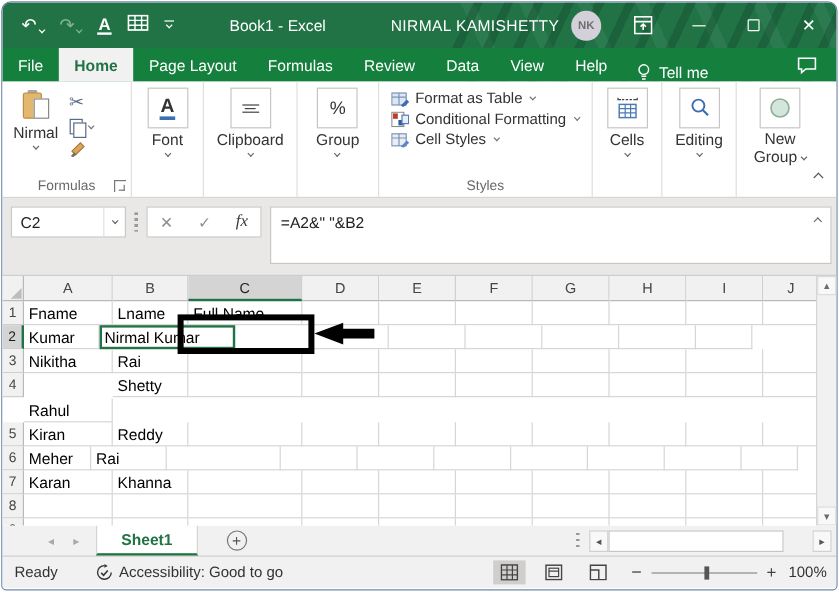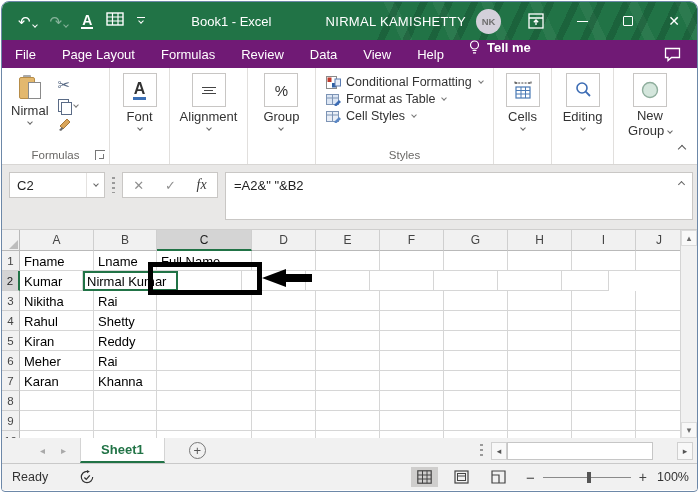--- a/index.html
+++ b/index.html
@@ -20,24 +20,24 @@
   .win-title { margin-left:46px; font-size:13px; z-index:1; white-space:nowrap; }
   .tb-spacer { flex:1; }
   .user-name { font-size:13px; letter-spacing:.3px; z-index:1; white-space:nowrap; }
   .avatar { width:25px; height:25px; border-radius:50%; background:#d3d0da; color:#707070; font-size:9.5px; font-weight:bold; display:flex; align-items:center; justify-content:center; margin:0 12px 0 10px; z-index:1; }
   .win-controls { display:flex; align-items:center; z-index:1; }
   .win-btn { width:46px; height:38px; display:flex; align-items:center; justify-content:center; font-size:14px; }
   .min-glyph { display:inline-block; width:11px; height:0; border-top:1.4px solid #fff; }
   .max-glyph { display:inline-block; width:10px; height:10px; border:1.4px solid #fff; border-radius:1px; }
 
   
-  .tabrow { height:28px; background:#701a75; display:flex; align-items:stretch; color:#fff; font-size:13px; position:relative; flex:0 0 auto; }
+  .tabrow { height:28px; background:#15803d; display:flex; align-items:stretch; color:#fff; font-size:13px; position:relative; flex:0 0 auto; }
   .rtab { display:flex; align-items:center; padding:0 13px; cursor:default; white-space:nowrap; }
   .rtab.active { background:#f1f1f1; color:#217346; font-weight:bold; }
-  .tellme { display:flex; align-items:flex-start; gap:7px; padding:0 12px;font-weight:bold; }
+  .tellme { display:flex; align-items:flex-end; gap:7px; padding:0 12px; }
   .feedback { margin-left:auto; display:flex; align-items:center; padding:0 16px; z-index:1; }
 
   
   .ribbon { height:97px; background:#ffffff; border-bottom:1px solid #d8d6d4; display:flex; position:relative; flex:0 0 auto; }
   .rgroup { display:flex; flex-direction:column; border-right:1px solid #e1dfdd; position:relative; padding:5px 4px 0 4px; }
   .rgroup-label { margin-top:auto; text-align:center; font-size:11.5px; color:#6a6866; padding:2px 0 3px; }
   .launcher { position:absolute; right:4px; bottom:4px; width:10px; height:10px; border-left:1px solid #777; border-top:1px solid #777; }
   .launcher::after { content:""; position:absolute; right:1px; bottom:1px; width:4px; height:4px; border-right:1.4px solid #777; border-bottom:1.4px solid #777; }
   .clip-body { display:flex; gap:4px; }
   .paste-btn { display:flex; flex-direction:column; align-items:center; gap:2px; padding:2px 5px; font-size:13px; color:#333; }
@@ -167,20 +167,21 @@
           <span class="max-glyph"></span>
         </span>
       <span class="win-btn">
           <span>✕</span>
         </span>
     </div>
   </div>
 
   <div class="tabrow">
     <span class="rtab">File</span>
+    <span class="rtab active">Home</span>
     <span class="rtab">Page Layout</span>
     <span class="rtab">Formulas</span>
     <span class="rtab">Review</span>
     <span class="rtab">Data</span>
     <span class="rtab">View</span>
     <span class="rtab">Help</span>
     <span class="tellme">
       <svg width="11" height="15" viewBox="0 0 11 15">
           <circle cx="5.5" cy="5" r="4" fill="none" stroke="#fff" stroke-width="1.2"></circle>
           <line x1="3.5" y1="10.5" x2="7.5" y2="10.5" stroke="#fff" stroke-width="1.2"></line>
@@ -240,57 +241,57 @@
 
     <div class="rgroup" style="width:78px; align-items:center;">
       <div class="big-btn">
         <span class="icon-box">
             <span class="align-icon">
               <i class="al1"></i>
               <i class="al2"></i>
               <i class="al3"></i>
             </span>
           </span>
-        <span>Alignment</span>
+        <span>Clipboard</span>
         <span class="chev sm" style="color:#666"></span>
       </div>
       <div class="rgroup-label"></div>
     </div>
 
     <div class="rgroup" style="width:68px; align-items:center;">
       <div class="big-btn">
         <span class="icon-box">
             <span class="pct">%</span>
           </span>
         <span>Group</span>
         <span class="chev sm" style="color:#666"></span>
       </div>
       <div class="rgroup-label"></div>
     </div>
 
     <div class="rgroup" style="width:178px;">
       <div class="styles-body">
+        <span class="styles-row">
+          <svg width="15" height="13" viewBox="0 0 15 13">
+              <rect x="0.5" y="1.5" width="12" height="10" fill="#dce6f4" stroke="#7d94b5"></rect>
+              <line x1="0.5" y1="5" x2="12.5" y2="5" stroke="#7d94b5"></line>
+              <line x1="6.5" y1="1.5" x2="6.5" y2="11.5" stroke="#7d94b5"></line>
+              <path d="M8 12 L13 7 L15 9 L10 13.5 Z" fill="#3c6cb4"></path>
+            </svg>
+          <span>Format as Table</span>
+          <span class="chev sm"></span>
+        </span>
         <span class="styles-row">
           <svg width="15" height="13" viewBox="0 0 15 13">
               <rect x="0.5" y="0.5" width="10" height="12" fill="#fff" stroke="#8a8a8a"></rect>
               <rect x="1.5" y="1.5" width="4" height="4.5" fill="#c0392b"></rect>
               <rect x="6" y="7" width="4" height="4.5" fill="#2e5fa3"></rect>
               <rect x="9" y="3" width="5.5" height="7" fill="#e8eef7" stroke="#5a7ab0"></rect>
             </svg>
           <span>Conditional Formatting</span>
-          <span class="chev sm"></span>
-        </span>
-        <span class="styles-row">
-          <svg width="15" height="13" viewBox="0 0 15 13">
-              <rect x="0.5" y="1.5" width="12" height="10" fill="#dce6f4" stroke="#7d94b5"></rect>
-              <line x1="0.5" y1="5" x2="12.5" y2="5" stroke="#7d94b5"></line>
-              <line x1="6.5" y1="1.5" x2="6.5" y2="11.5" stroke="#7d94b5"></line>
-              <path d="M8 12 L13 7 L15 9 L10 13.5 Z" fill="#3c6cb4"></path>
-            </svg>
-          <span>Format as Table</span>
           <span class="chev sm"></span>
         </span>
         <span class="styles-row">
           <svg width="15" height="13" viewBox="0 0 15 13">
               <rect x="0.5" y="1.5" width="12" height="10" fill="#e9eef6" stroke="#7d94b5"></rect>
               <line x1="0.5" y1="5" x2="12.5" y2="5" stroke="#7d94b5"></line>
               <line x1="6.5" y1="1.5" x2="6.5" y2="11.5" stroke="#7d94b5"></line>
               <path d="M8 12 L13 7 L15 9 L10 13.5 Z" fill="#5b87c5"></path>
             </svg>
           <span>Cell Styles</span>
@@ -387,21 +388,21 @@
           <div class="gcell cell" style="width: 64px;"></div>
           <div class="gcell cell" style="width: 64px;"></div>
           <div class="gcell cell" style="width: 64px;"></div>
           <div class="gcell cell" style="width: 64px;"></div>
           <div class="gcell cell" style="width: 64px;"></div>
           <div class="gcell cell" style="width: 47px;"></div>
         </div>
         <div class="grid-row">
           <div class="row-header sel-row" style="width: 18px;">2</div>
           <div class="gcell cell" style="width: 63px;">Kumar</div>
-          <div class="gcell cell sel-cell" style="width: 95px;">Nirmal Kumar</div>
+          <div class="gcell cell sel-cell" style="width: 113px;">Nirmal Kumar</div>
           <div class="gcell cell" style="width: 64px;"></div>
           <div class="gcell cell" style="width: 64px;"></div>
           <div class="gcell cell" style="width: 64px;"></div>
           <div class="gcell cell" style="width: 64px;"></div>
           <div class="gcell cell" style="width: 64px;"></div>
           <div class="gcell cell" style="width: 64px;"></div>
           <div class="gcell cell" style="width: 47px;"></div>
         </div>
         <div class="grid-row">
           <div class="row-header" style="width: 18px;">3</div>
@@ -411,21 +412,21 @@
           <div class="gcell cell" style="width: 64px;"></div>
           <div class="gcell cell" style="width: 64px;"></div>
           <div class="gcell cell" style="width: 64px;"></div>
           <div class="gcell cell" style="width: 64px;"></div>
           <div class="gcell cell" style="width: 64px;"></div>
           <div class="gcell cell" style="width: 64px;"></div>
           <div class="gcell cell" style="width: 47px;"></div>
         </div>
         <div class="grid-row">
           <div class="row-header" style="width: 18px;">4</div>
-          <div class="gcell cell" style="width: 74px;">Rahul</div>
+          <div class="gcell cell" style="width: 74px; margin-top: 21px;">Rahul</div>
           <div class="gcell cell" style="width: 63px;">Shetty</div>
           <div class="gcell cell" style="width: 95px;"></div>
           <div class="gcell cell" style="width: 64px;"></div>
           <div class="gcell cell" style="width: 64px;"></div>
           <div class="gcell cell" style="width: 64px;"></div>
           <div class="gcell cell" style="width: 64px;"></div>
           <div class="gcell cell" style="width: 64px;"></div>
           <div class="gcell cell" style="width: 64px;"></div>
           <div class="gcell cell" style="width: 47px;"></div>
         </div>
@@ -437,21 +438,21 @@
           <div class="gcell cell" style="width: 64px;"></div>
           <div class="gcell cell" style="width: 64px;"></div>
           <div class="gcell cell" style="width: 64px;"></div>
           <div class="gcell cell" style="width: 64px;"></div>
           <div class="gcell cell" style="width: 64px;"></div>
           <div class="gcell cell" style="width: 64px;"></div>
           <div class="gcell cell" style="width: 47px;"></div>
         </div>
         <div class="grid-row">
           <div class="row-header" style="width: 18px;">6</div>
-          <div class="gcell cell" style="width: 74px;">Meher</div>
+          <div class="gcell cell" style="width: 56px;">Meher</div>
           <div class="gcell cell" style="width: 63px;">Rai</div>
           <div class="gcell cell" style="width: 95px;"></div>
           <div class="gcell cell" style="width: 64px;"></div>
           <div class="gcell cell" style="width: 64px;"></div>
           <div class="gcell cell" style="width: 64px;"></div>
           <div class="gcell cell" style="width: 64px;"></div>
           <div class="gcell cell" style="width: 64px;"></div>
           <div class="gcell cell" style="width: 64px;"></div>
           <div class="gcell cell" style="width: 47px;"></div>
         </div>
@@ -537,20 +538,21 @@
   </div>
 
   <div class="statusbar">
     <span>Ready</span>
     <span class="acc">
       <svg width="14" height="14" viewBox="0 0 16 16">
           <path d="M8 1.5 A6.5 6.5 0 1 0 14.5 8" fill="none" stroke="#333" stroke-width="1.3"></path>
           <path d="M8 0 l3.2 1.8 -3.2 1.8 z" fill="#333"></path>
           <path d="M5 8.5 l2.2 2.2 4-4.5" fill="none" stroke="#333" stroke-width="1.5"></path>
         </svg>
+      <span>Accessibility: Good to go</span>
     </span>
     <span class="st-spacer"></span>
     <div class="view-btns">
       <span class="view-btn active">
         <svg width="15" height="14" viewBox="0 0 15 14">
             <rect x="0.8" y="0.8" width="13.4" height="12.4" fill="none" stroke="#444" stroke-width="1.2"></rect>
             <line x1="0.8" y1="5" x2="14.2" y2="5" stroke="#444"></line>
             <line x1="0.8" y1="9" x2="14.2" y2="9" stroke="#444"></line>
             <line x1="5.5" y1="0.8" x2="5.5" y2="13.2" stroke="#444"></line>
             <line x1="10" y1="0.8" x2="10" y2="13.2" stroke="#444"></line>

